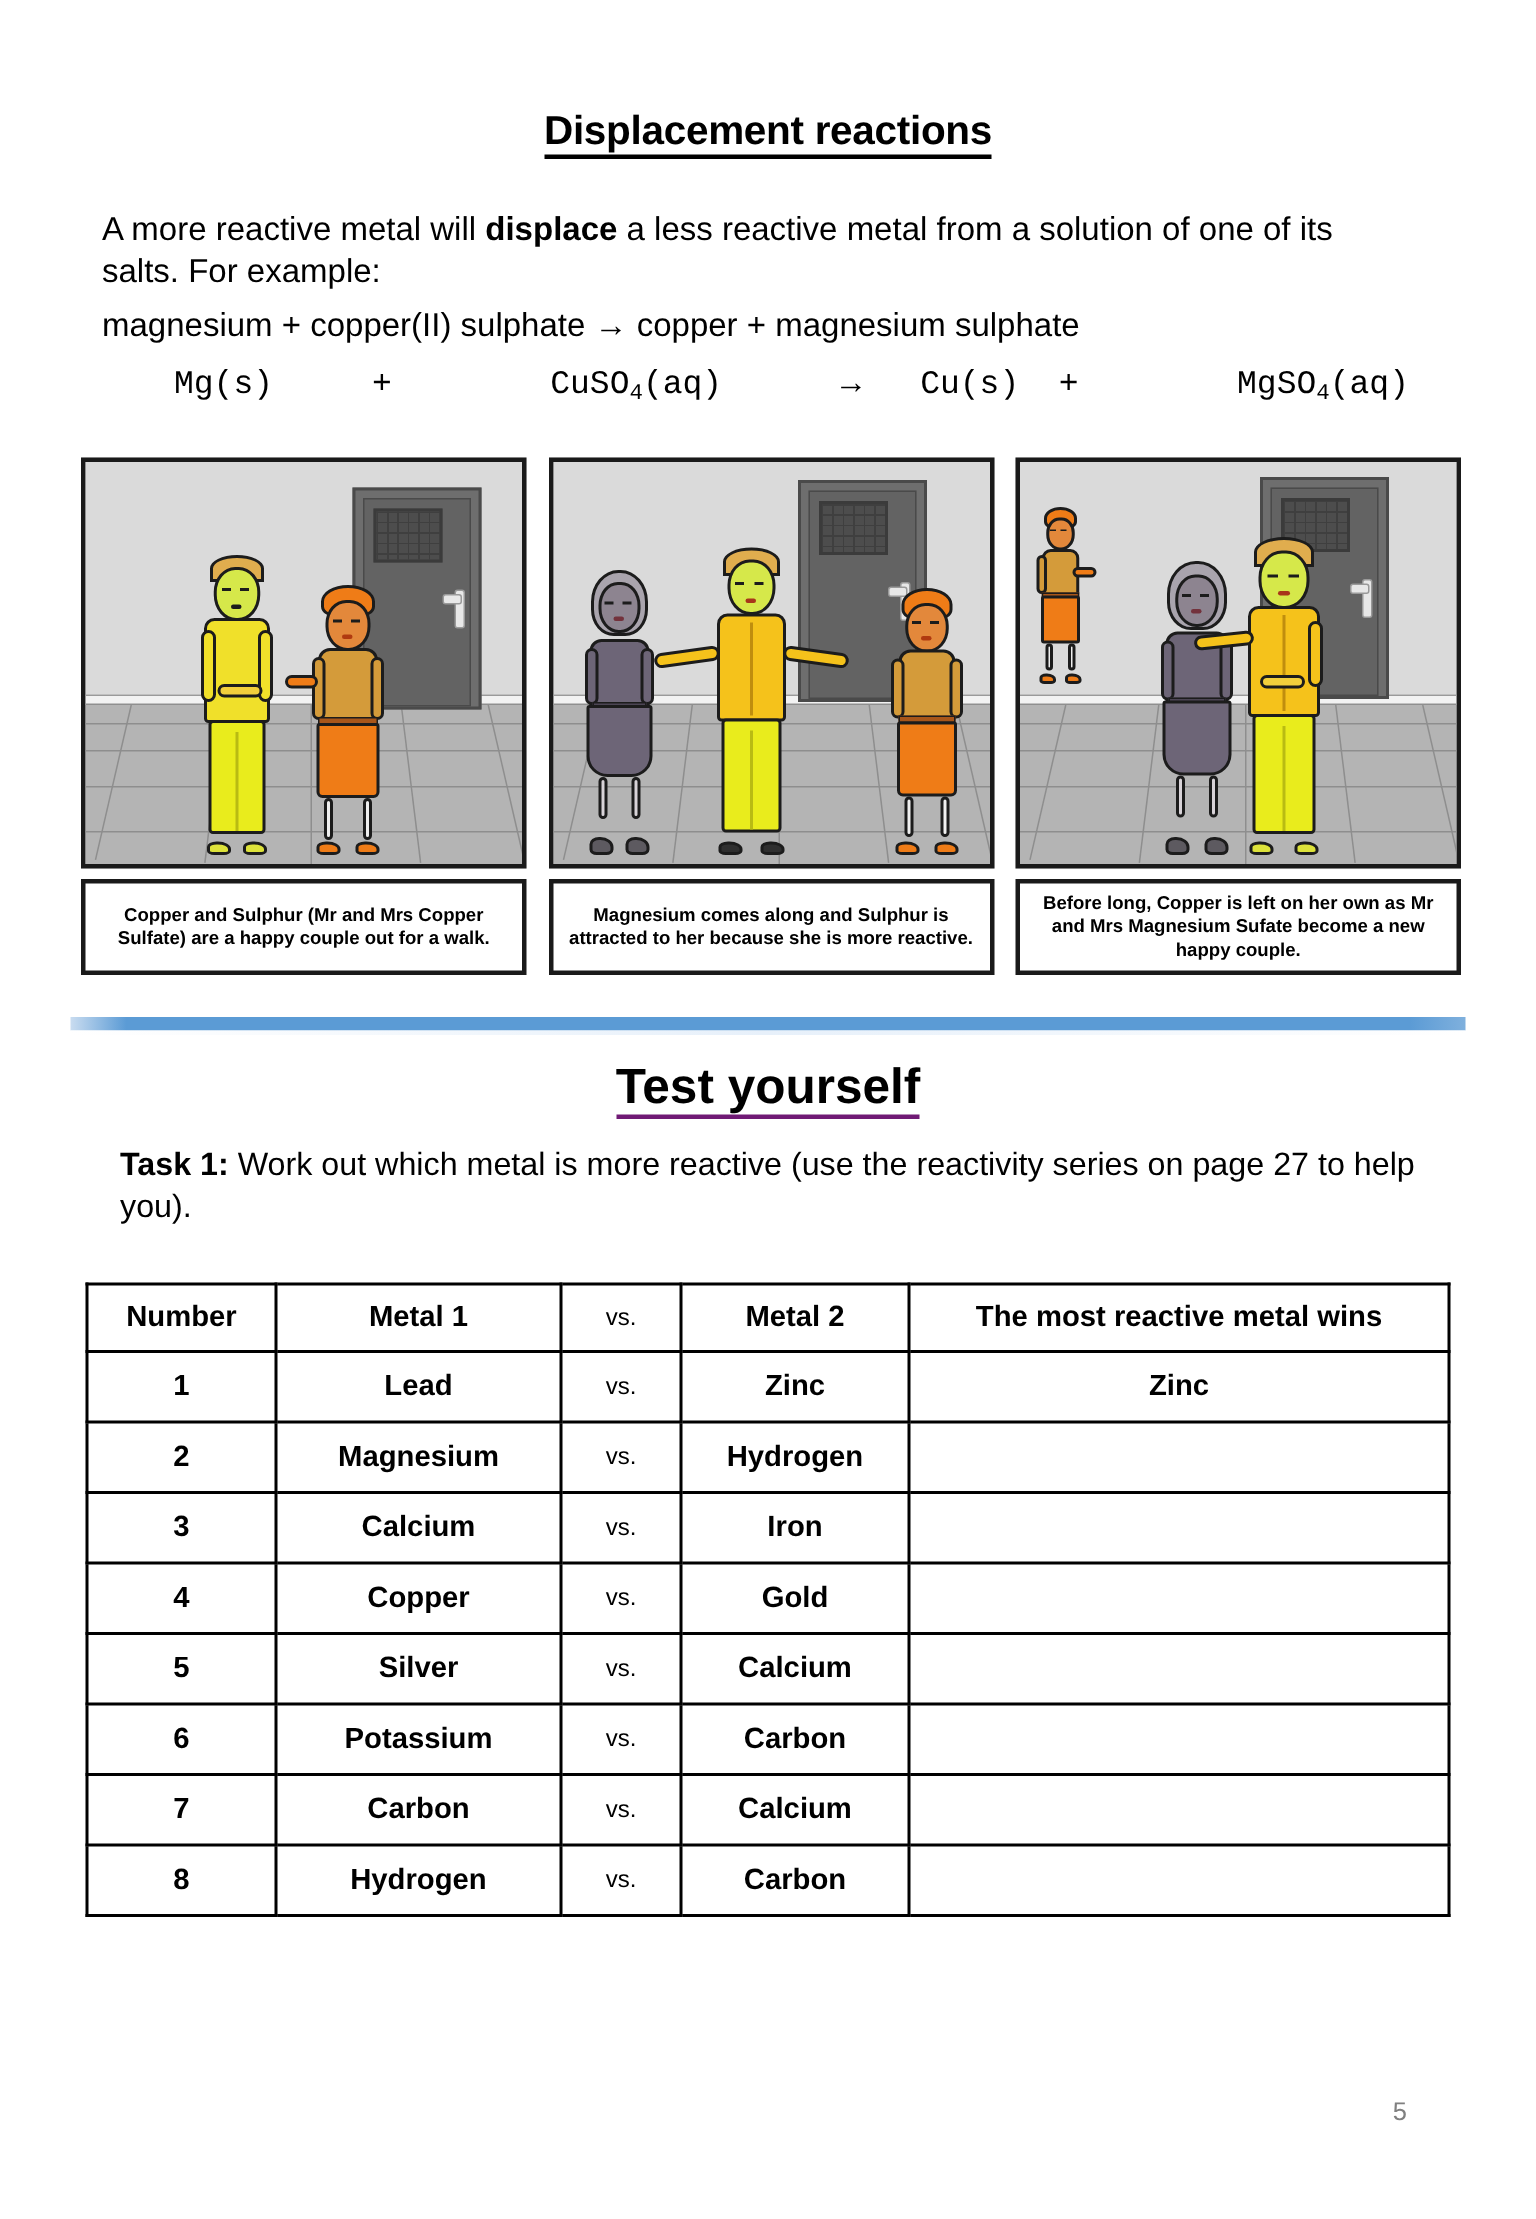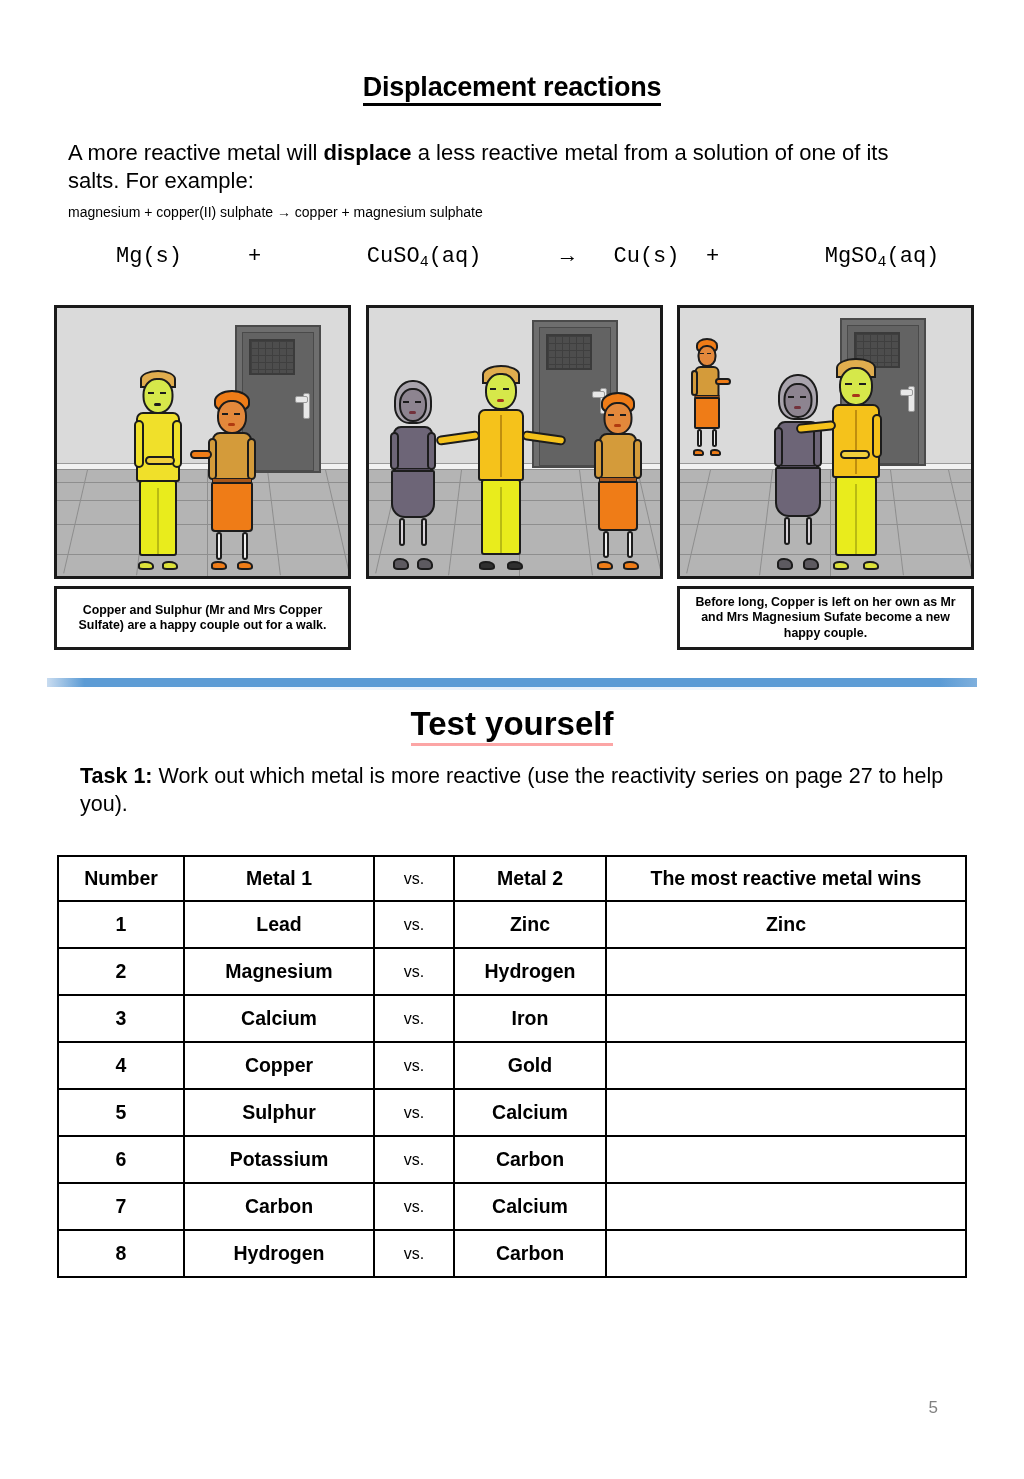--- a/index.html
+++ b/index.html
@@ -36,21 +36,21 @@
     width: 838px;
     font-size: 22px;
     line-height: 1.28;
   }
   .intro b { font-weight: bold; }
 
   .equation-word {
     position: absolute;
     left: 68px; top: 204px;
     width: 860px;
-    font-size: 14px;
+    font-size: 22px;
   }
   .equation-sym {
     position: absolute;
     left: 116px; top: 244px;
     width: 860px;
     font-size: 22px;
     white-space: pre;
     font-family: Liberation Mono, monospace;
   }
   .equation-sym sub {
@@ -216,21 +216,21 @@
 
   
   .section-title {
     position: absolute;
     left: 0; right: 0; top: 705px;
     text-align: center;
     font-size: 33px;
     font-weight: bold;
   }
   .section-title span {
-    border-bottom: 3px solid #fca5a5;
+    border-bottom: 3px solid #701a75;
     padding-bottom: 1px;
   }
 
   .task {
     position: absolute;
     left: 68px; top: 763px;
     width: 880px;
     font-size: 21.5px;
     line-height: 1.3;
     margin-left: 12px;
@@ -414,20 +414,21 @@
         <div class="fig-arm" style="left:0; top:47px; width:9px; height:40px; background:#d49b3a;"></div>
         <div class="fig-arm" style="right:0; top:47px; width:9px; height:40px; background:#d49b3a;"></div>
         <div class="fig-belt" style="top:85px; width:38px; background:#a8561a;"></div>
         <div class="fig-legs" style="top:89px; width:40px; height:50px; background:#ef7c17; border-radius:2px 2px 4px 4px;"></div>
         <div class="fig-arm" style="left:9px; top:139px; width:6px; height:27px; background:#efefef;"></div>
         <div class="fig-arm" style="right:9px; top:139px; width:6px; height:27px; background:#efefef;"></div>
         <div class="fig-shoe" style="left:3px; background:#ef7c17;"></div>
         <div class="fig-shoe" style="right:3px; background:#ef7c17;"></div>
       </div>
     </div>
+    <div class="panel-caption">Magnesium comes along and Sulphur is attracted to her because she is more reactive.</div>
   </div>
 
   <div class="comic-panel">
     <div class="panel-art">
       <div class="wall"></div>
       <div class="skirting"></div>
       <div class="floor">
         <div class="hline" style="top:12px"></div>
         <div class="hline" style="top:30px"></div>
         <div class="hline" style="top:54px"></div>
@@ -551,21 +552,21 @@
     </tr>
     <tr>
       <td>4</td>
       <td>Copper</td>
       <td class="vs-cell">vs.</td>
       <td>Gold</td>
       <td></td>
     </tr>
     <tr>
       <td>5</td>
-      <td>Sulphur</td>
+      <td>Silver</td>
       <td class="vs-cell">vs.</td>
       <td>Calcium</td>
       <td></td>
     </tr>
     <tr>
       <td>6</td>
       <td>Potassium</td>
       <td class="vs-cell">vs.</td>
       <td>Carbon</td>
       <td></td>

